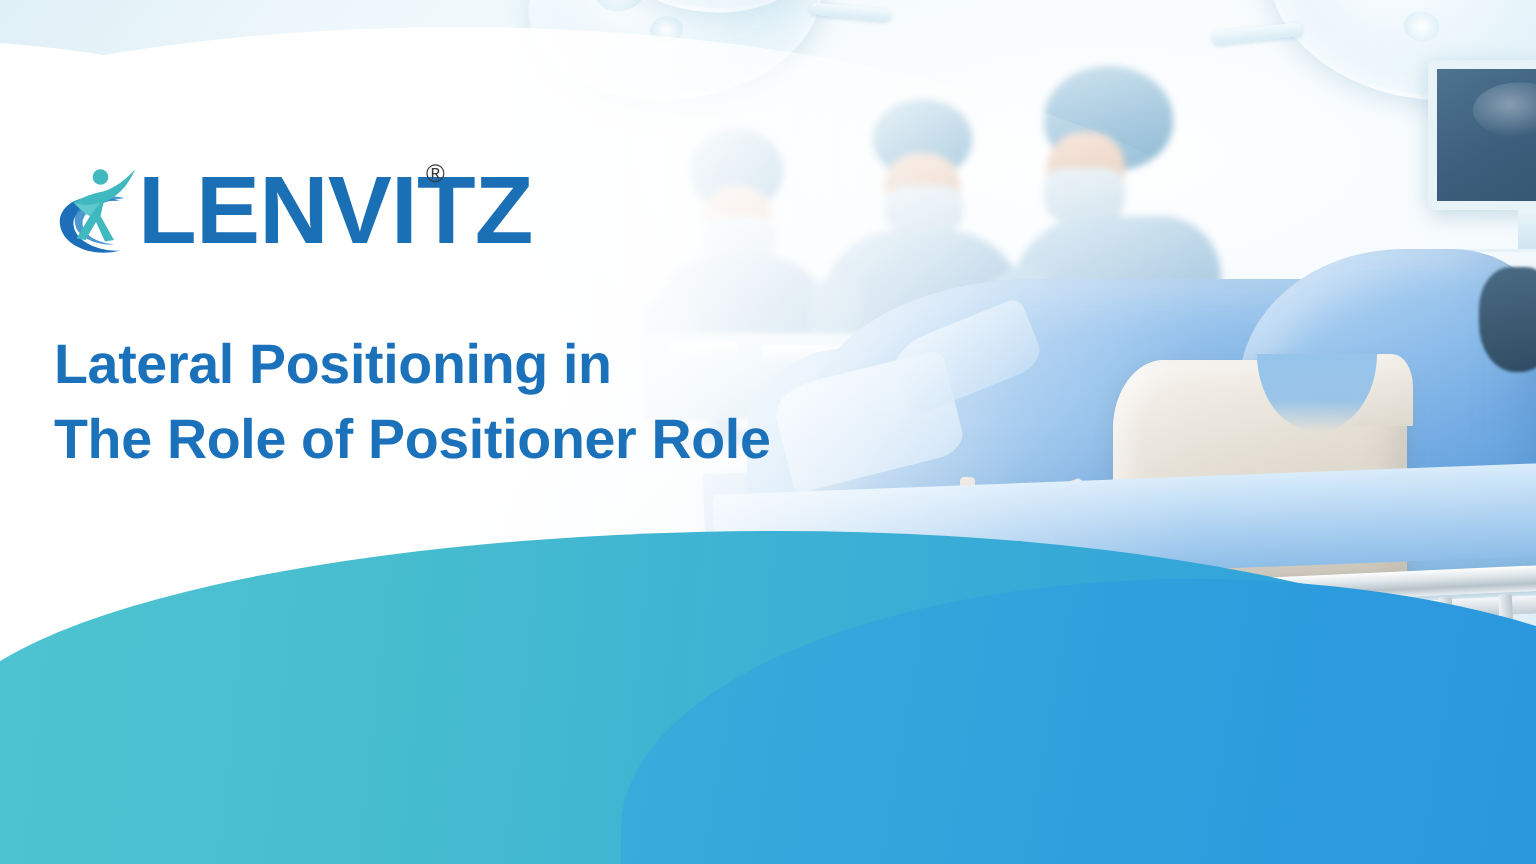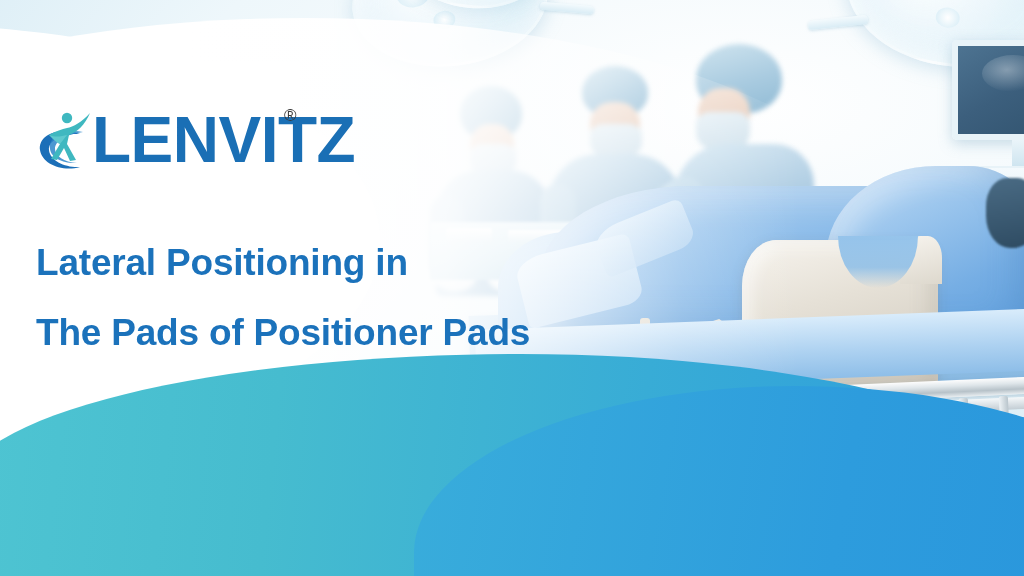--- a/index.html
+++ b/index.html
@@ -247,21 +247,21 @@
   .logo-reg{
     font-size:17px; font-weight:400; color:#3a3a3a; vertical-align:super;
     position:absolute; left:248px; top:6px;
   }
 
   .headline{
     position:absolute; left:36px; top:218px; width:600px;
     color:#1b72bb; font-weight:800; font-size:37px; line-height:1.34;
     letter-spacing:-.2px; font-family:"Liberation Sans", sans-serif;
   }
-  .headline .ln{ display:block; white-space:nowrap;margin-top:20px; }
+  .headline .ln{ display:block; white-space:nowrap; }
 </style>
 </head>
 <body>
 
 <div id="banner">
 
   <div class="photo">
     <div class="or-wall"></div>
 
     <div class="surg-light light-a">
@@ -364,17 +364,17 @@
           <path d="M13 31 C20 27 26 25 31 24 C37 23 46 18 54 9 C49 21 41 28 33 31 L31 40 L40 56 L34 57 L28 44 L21 56 L15 55 L24 40 Z" fill="#3FB8C0"></path>
           <path d="M24 40 L31 31 C26 32 20 34 13 31 C18 36 21 39 24 40 Z" fill="#5FC9CE"></path>
         </svg>
       </div>
       <span class="logo-word">LENVITZ</span>
       <span class="logo-reg">®</span>
     </div>
 
     <h1 class="headline">
       <span class="ln">Lateral Positioning in</span>
-      <span class="ln">The Pads of Positioner Pads</span>
+      <span class="ln">The Role of Positioner Role</span>
     </h1>
 
   </div>
 </div>
 
 </body></html>

